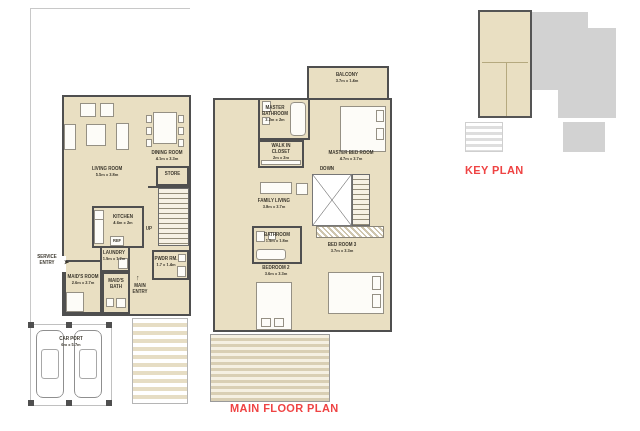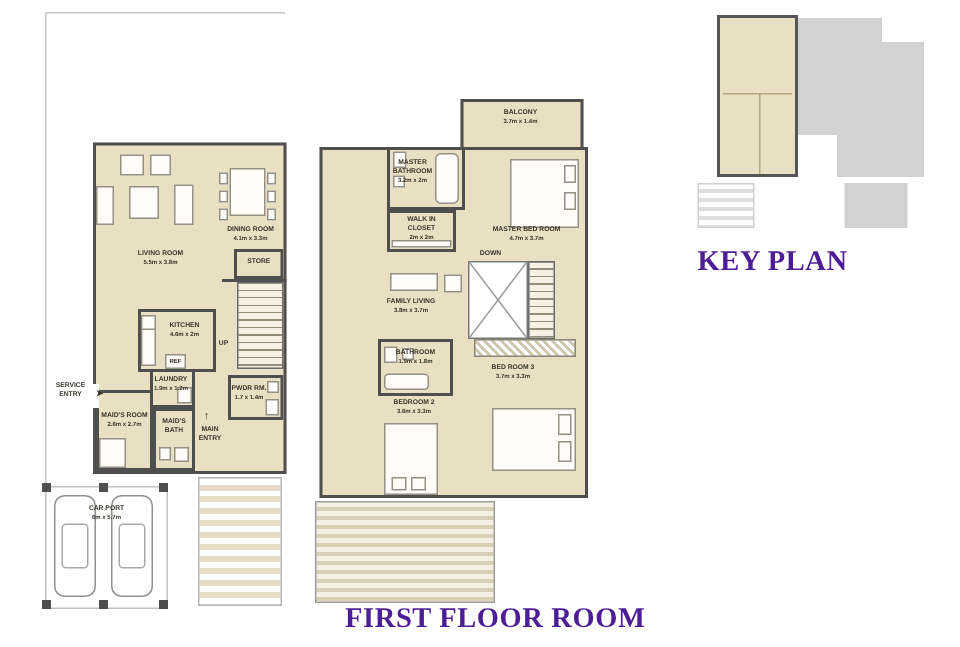--- a/index.html
+++ b/index.html
@@ -9,22 +9,22 @@
   .abs  { position:absolute; }
   .room { position:absolute; background:#e9dfc2; border:2px solid #4f4f4f; z-index:1; }
   .sub  { position:absolute; background:#e9dfc2; border:2px solid #4f4f4f; z-index:2; }
   .furn { position:absolute; background:#fdfcf8; border:1px solid #959084; z-index:3; }
   .wallseg { position:absolute; background:#4f4f4f; z-index:4; }
   .lbl { position:absolute; font-weight:bold; color:#3a362c; text-align:center;
          line-height:1.3; z-index:6; }
   .lbl .nm  { display:block; font-size:4.5px; letter-spacing:0; }
   .lbl .dim { display:block; font-size:4px; font-weight:bold; }
   .tiny { font-size:4px; font-weight:bold; color:#3a362c; z-index:6; text-align:center; }
-  .title { position:absolute; font-size:19px; font-weight:bold; color:#4c1d95;
-           letter-spacing:.4px; z-index:6; white-space:nowrap;font-family:Liberation Serif, serif; }
+  .title { position:absolute; font-size:11px; font-weight:bold; color:#ef4444;
+           letter-spacing:.4px; z-index:6; white-space:nowrap; }
   .boundary { position:absolute; background:#c8c8c8; z-index:0; }
   .treads { position:absolute; border:1px solid #6b6b6b; z-index:3;
             background:repeating-linear-gradient(180deg,#f6f1e4 0 4px,#938c78 4px 5px); }
   .stripes { position:absolute; border:1px solid #b5b5b5; z-index:1;
              background:repeating-linear-gradient(180deg,#ffffff 0 4px,#e6ddc4 4px 8px); }
   .terrace { position:absolute; border:1px solid #9a9a9a; z-index:1;
              background:repeating-linear-gradient(180deg,#f5f0e2 0 3px,#d9cfb4 3px 6px); }
   .hatch { position:absolute; border:1px solid #8a8579; z-index:3;
            background:repeating-linear-gradient(45deg,#ffffff 0 2px,#cfc6ae 2px 4px); }
   .car { position:absolute; background:#ffffff; border:1px solid #8f8f8f;
@@ -216,21 +216,21 @@
   <div class="furn" style="left:328px;top:272px;width:56px;height:42px"></div>
   <div class="furn" style="left:372px;top:276px;width:9px;height:14px"></div>
   <div class="furn" style="left:372px;top:294px;width:9px;height:14px"></div>
   <div class="lbl" style="left:318px;top:242px;width:48px">
     <span class="nm">BED ROOM 3</span>
     <span class="dim">3.7m x 3.3m</span>
   </div>
 
   <div class="terrace" style="left:210px;top:334px;width:120px;height:68px"></div>
 
-  <div class="title" style="left:230px;top:402px">FIRST FLOOR ROOM</div>
+  <div class="title" style="left:230px;top:402px">MAIN FLOOR PLAN</div>
 
   <div class="gray" style="left:532px;top:12px;width:56px;height:16px"></div>
   <div class="gray" style="left:532px;top:28px;width:84px;height:62px"></div>
   <div class="gray" style="left:558px;top:90px;width:58px;height:28px"></div>
   <div class="abs" style="left:478px;top:10px;width:54px;height:108px;background:#e9dfc2;border:2px solid #555;z-index:2">
     <div class="abs" style="left:2px;top:50px;width:46px;height:1px;background:#b5a97f"></div>
     <div class="abs" style="left:26px;top:50px;width:1px;height:54px;background:#b5a97f"></div>
   </div>
   <div class="abs" style="left:465px;top:122px;width:38px;height:30px;border:1px solid #cfcfcf;background:repeating-linear-gradient(180deg,#ffffff 0 3px,#dedede 3px 6px);z-index:1"></div>
   <div class="gray" style="left:563px;top:122px;width:42px;height:30px"></div>

